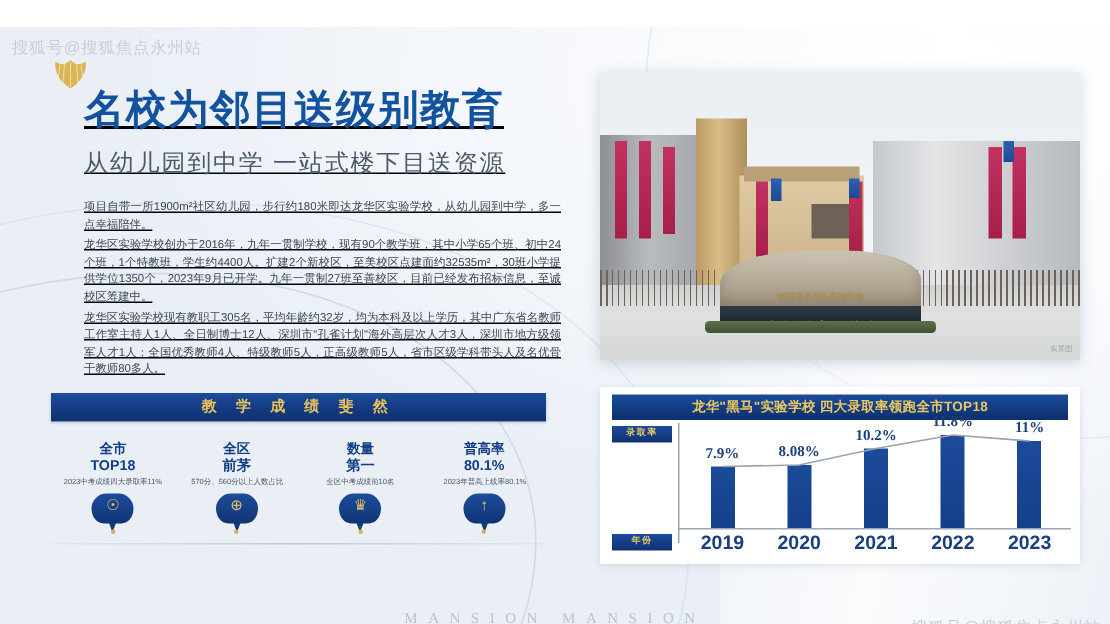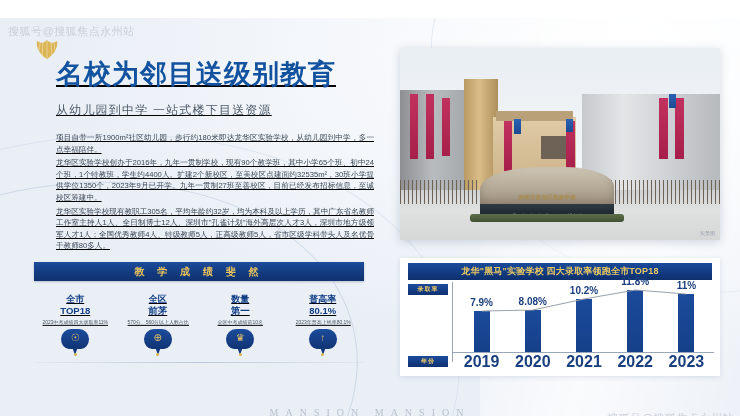--- a/index.html
+++ b/index.html
@@ -42,39 +42,39 @@
   .fanlogo{position:absolute;left:34px;top:2px;width:26px;height:22px;}
 
   h1.title{
     margin:0;padding:0 0 0 56px;
     font-size:27px;line-height:32px;font-weight:bold;
     color:#12529f;letter-spacing:1px;white-space:nowrap;
     font-family:"DejaVu Sans","Liberation Sans",sans-serif;
   }
   h2.subtitle{
     margin:10px 0 0 0;padding:0 0 0 56px;
-    font-size:12px;line-height:20px;font-weight:normal;
+    font-size:16px;line-height:20px;font-weight:normal;
     color:#4c5a68;letter-spacing:1.2px;white-space:nowrap;
   }
   .body-copy{
     margin:12px 0 0 0;padding:0 18px 0 56px;
     font-size:7.6px;line-height:11.6px;color:#3b4754;text-align:justify;
   }
   .body-copy p{margin:0 0 2px 0;}
 
   
   .results{position:absolute;left:34px;top:244px;width:330px;}
   .res-banner{
     height:19px;line-height:19px;text-align:center;
     background:linear-gradient(180deg,#1c4c9c 0%,#133b80 55%,#0f326f 100%);
     color:#e8c25c;font-size:10px;font-weight:bold;letter-spacing:5px;
     box-shadow:0 1px 2px rgba(20,45,90,.25);
   }
   .res-grid{display:flex;margin-top:13px;}
-  .res-col{flex:1;text-align:center;position:relative;text-decoration:underline;}
+  .res-col{flex:1;text-align:center;position:relative;}
   .res-top{font-size:9px;font-weight:bold;color:#123e86;line-height:11px;}
   .res-mid{font-size:9.5px;font-weight:bold;color:#123e86;line-height:12px;}
   .res-sub{font-size:5.2px;color:#4a5663;line-height:8px;margin-top:1px;
     transform:scale(.96);white-space:nowrap;}
   .badge{margin:3px auto 0;width:28px;height:26px;position:relative;}
   .badge .fan{
     position:absolute;left:0;top:0;width:28px;height:20px;
     background:linear-gradient(180deg,#1c4c9c,#0f3madd);
     background:linear-gradient(180deg,#1c4c9c 0%,#103474 100%);
     border-radius:14px 14px 40% 40% / 14px 14px 70% 70%;
@@ -141,27 +141,27 @@
     letter-spacing:.2px;white-space:nowrap;}
   .axtag{position:absolute;background:linear-gradient(180deg,#1b4b9b,#0f3172);
     color:#e9c764;font-size:6px;font-weight:bold;text-align:center;
     letter-spacing:1px;}
   .axtag.y{left:8px;top:26px;width:40px;height:11px;line-height:11px;}
   .axtag.x{left:8px;top:98px;width:40px;height:11px;line-height:11px;}
   .plot{position:absolute;left:56px;top:26px;width:256px;height:68px;}
   .yaxis{position:absolute;left:52px;top:24px;width:1px;height:80px;background:#9aa7b6;}
   .xaxis{position:absolute;left:52px;top:94px;width:262px;height:1px;background:#9aa7b6;}
   .bars{position:absolute;left:0;bottom:0;width:100%;height:68px;display:flex;}
-  .bcell{flex:1;position:relative;}
+  .bcell{flex:1;position:relative;font-family:Liberation Serif, serif;}
   .bar{position:absolute;bottom:0;left:50%;transform:translateX(-50%);
     width:16px;background:linear-gradient(180deg,#1b4b9b 0%,#153f89 100%);}
   .blab{position:absolute;left:50%;transform:translateX(-50%);
     font-size:10px;font-weight:bold;color:#1a3f7e;white-space:nowrap;}
   .xlabels{position:absolute;left:56px;top:96px;width:256px;height:16px;display:flex;}
-  .xcell{flex:1;text-align:center;font-size:16px;font-weight:bold;color:#1a3f7e;
+  .xcell{flex:1;text-align:center;font-size:13px;font-weight:bold;color:#1a3f7e;
     line-height:16px;}
   .trend{position:absolute;left:56px;top:26px;width:256px;height:68px;}
 
   .brand{position:absolute;left:0;bottom:16px;width:740px;text-align:center;
     font-size:10px;color:#b9c2ce;letter-spacing:7px;
     font-family:"Liberation Serif","DejaVu Serif",serif;}
   .footline{position:absolute;left:0;bottom:0;width:740px;height:8px;
     background:linear-gradient(180deg,rgba(235,239,245,0),#eef1f6);}
 </style>
 </head>

